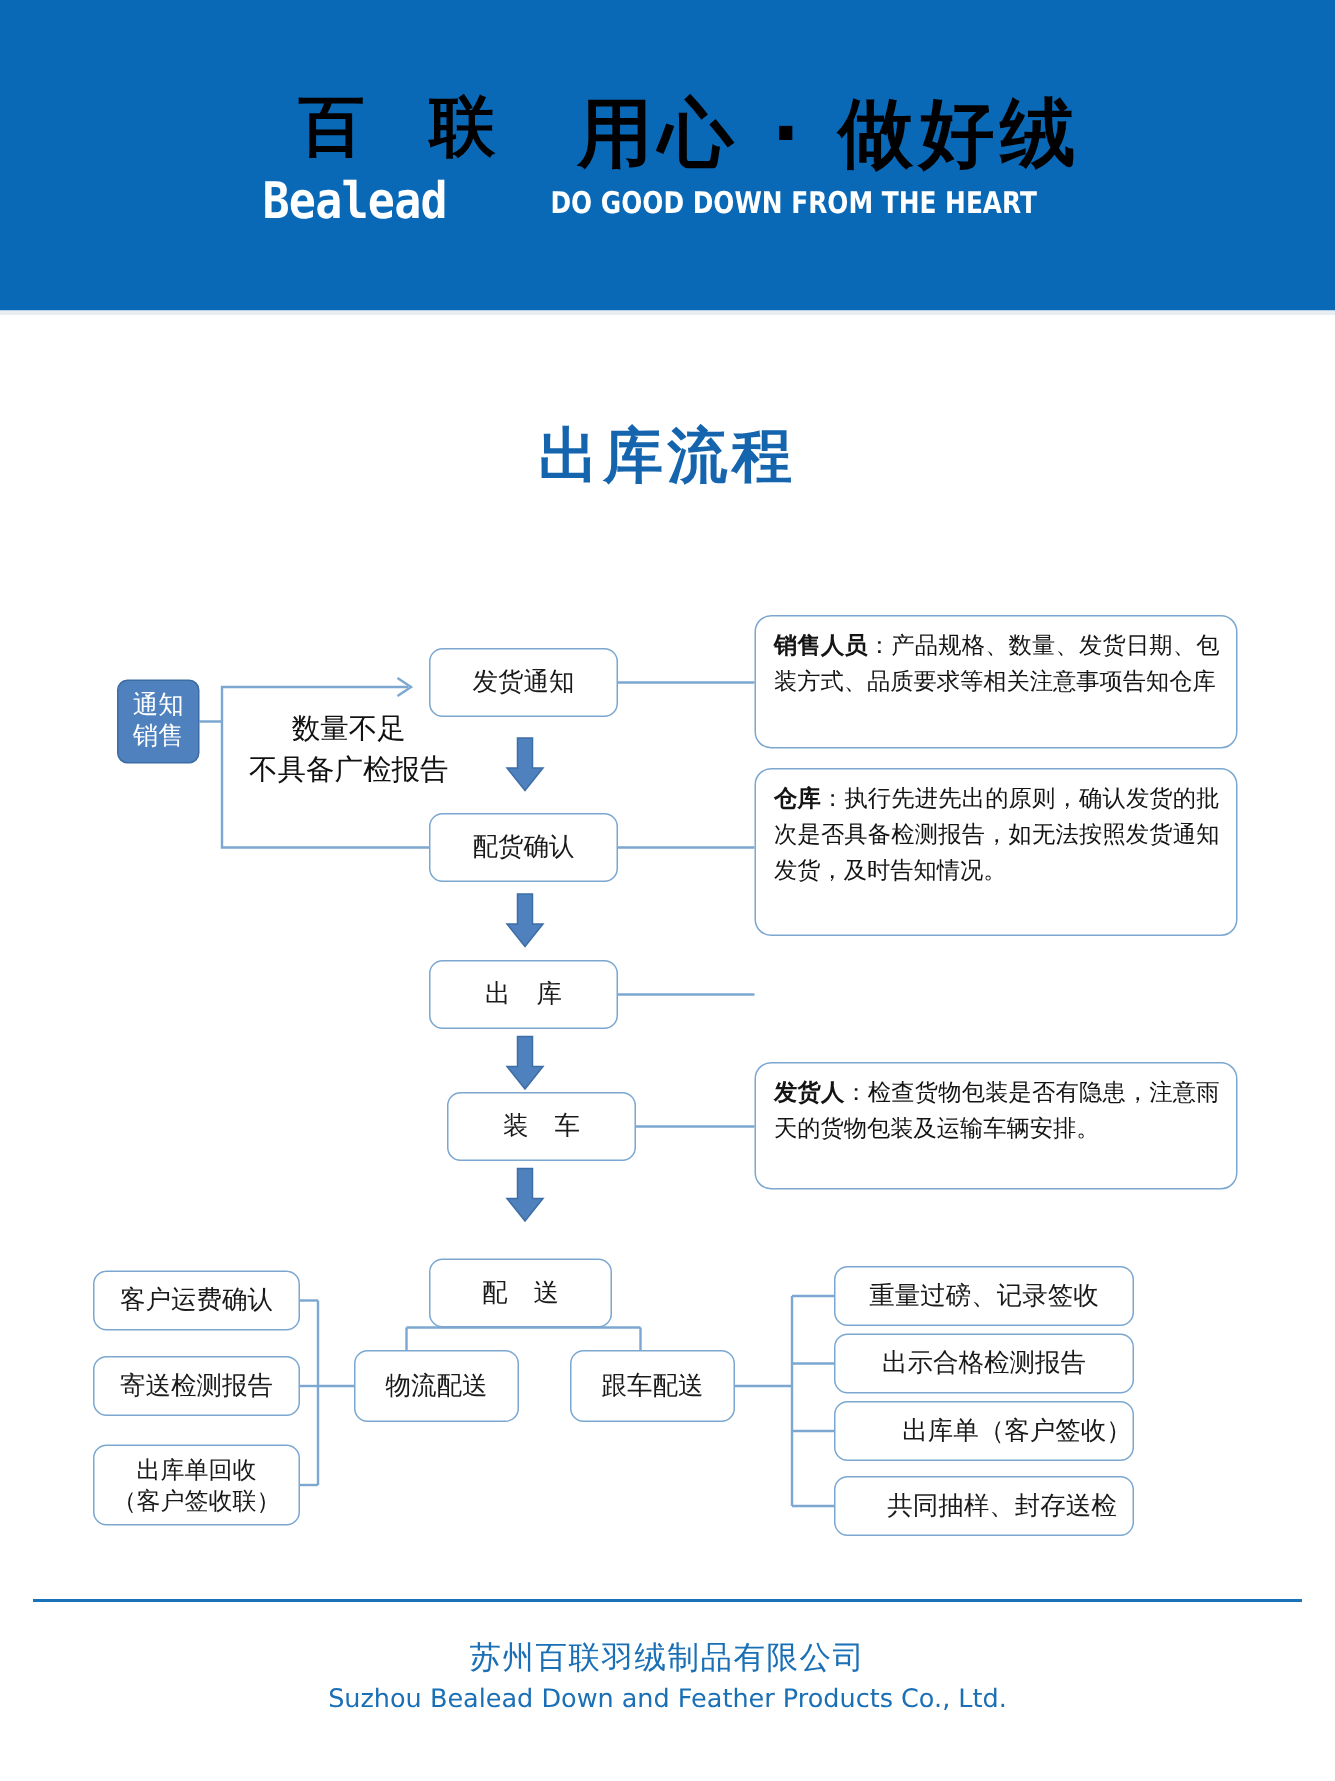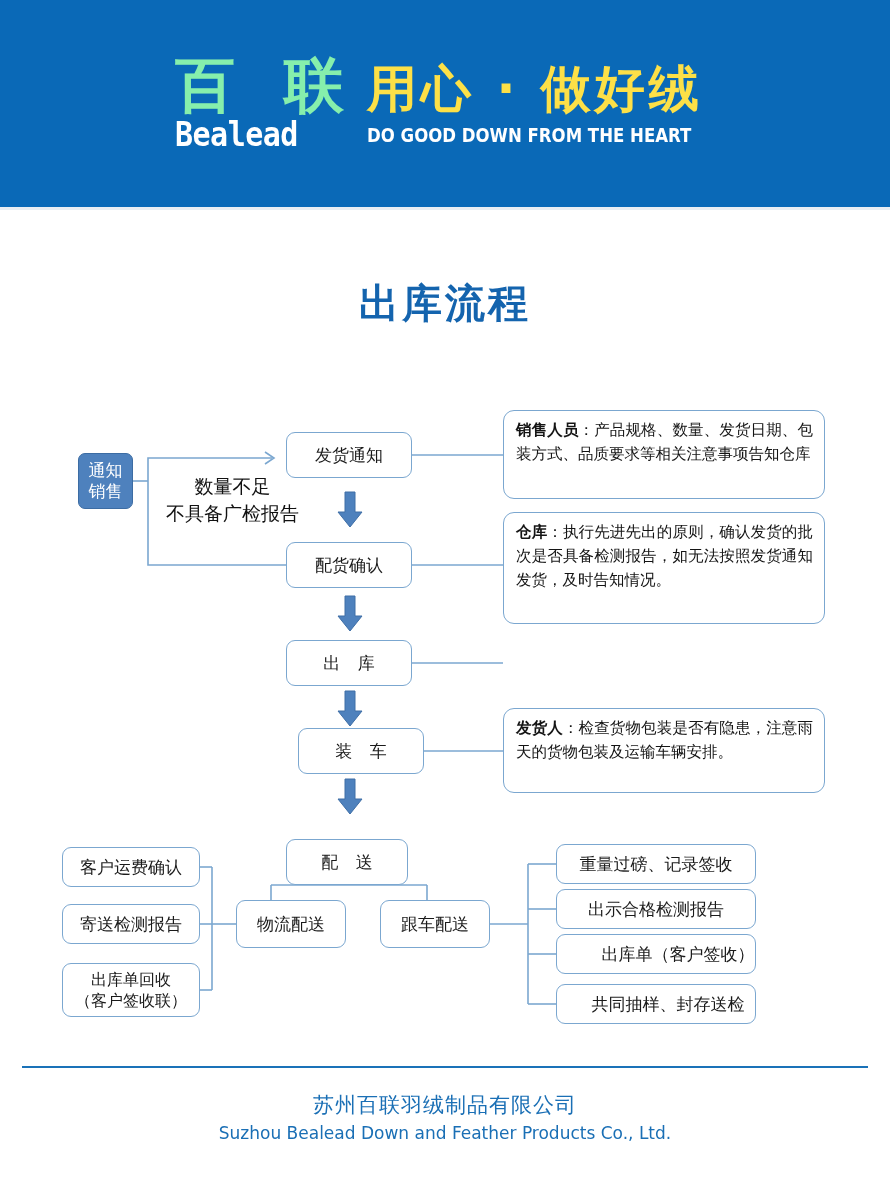--- a/index.html
+++ b/index.html
@@ -12,37 +12,38 @@
   }
   
   #header{
     position:absolute;left:0;top:0;width:890px;height:207px;
     background:#0a69b7;
   }
   #logo-block{
     position:absolute;left:175px;top:55px;width:200px;height:105px;
   }
   #logo-cn{
-    font-size:60px;font-weight:700;color:#86efac;letter-spacing:14px;
+    font-size:44px;font-weight:700;color:#000000;letter-spacing:14px;
     line-height:60px;white-space:nowrap;
     font-family:"DejaVu Sans","Liberation Sans",sans-serif;
+    margin-left:24px;
   }
   #logo-en{
     margin-top:2px;
     font-size:30px;font-weight:700;color:#ffffff;
     letter-spacing:-0.5px;line-height:32px;
     font-family:"DejaVu Sans Mono","Liberation Mono",monospace;
     transform:scaleY(1.12) scaleX(1.0);transform-origin:left top;
   }
   #slogan-block{
     position:absolute;left:367px;top:58px;width:420px;height:100px;
   }
   #slogan-cn{
-    font-size:50px;font-weight:700;color:#fde047;letter-spacing:4px;
-    line-height:62px;white-space:nowrap;
+    font-size:50px;font-weight:700;color:#000000;letter-spacing:4px;
+    line-height:62px;white-space:nowrap;margin-left:18px;
   }
   #slogan-en{
     margin-top:4px;
     font-size:20px;font-weight:700;color:#ffffff;letter-spacing:0px;
     line-height:22px;white-space:nowrap;
     font-family:"DejaVu Sans Condensed","Liberation Sans Narrow","Liberation Sans",sans-serif;
     transform:scaleX(0.92);transform-origin:left top;
   }
   #header-underline{
     position:absolute;left:0;top:207px;width:890px;height:3px;background:#e9eef3;

